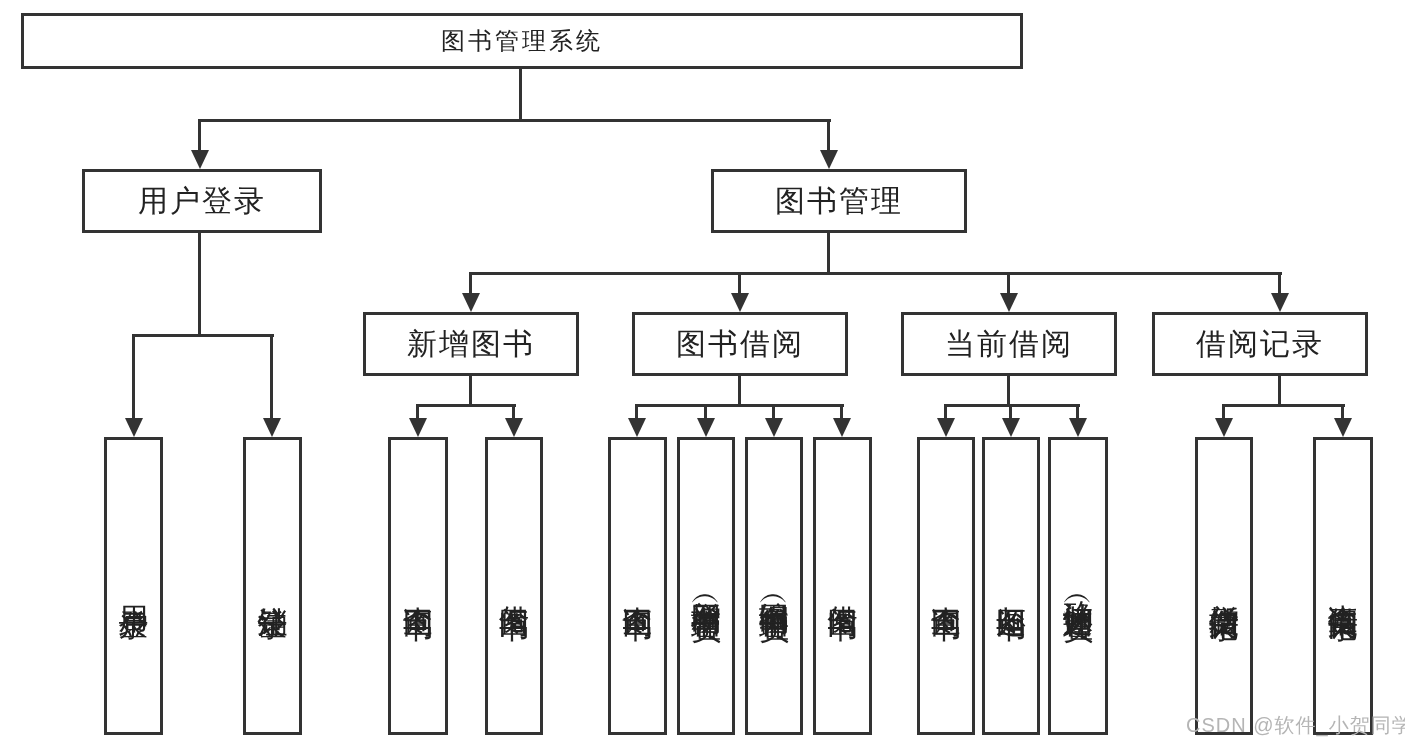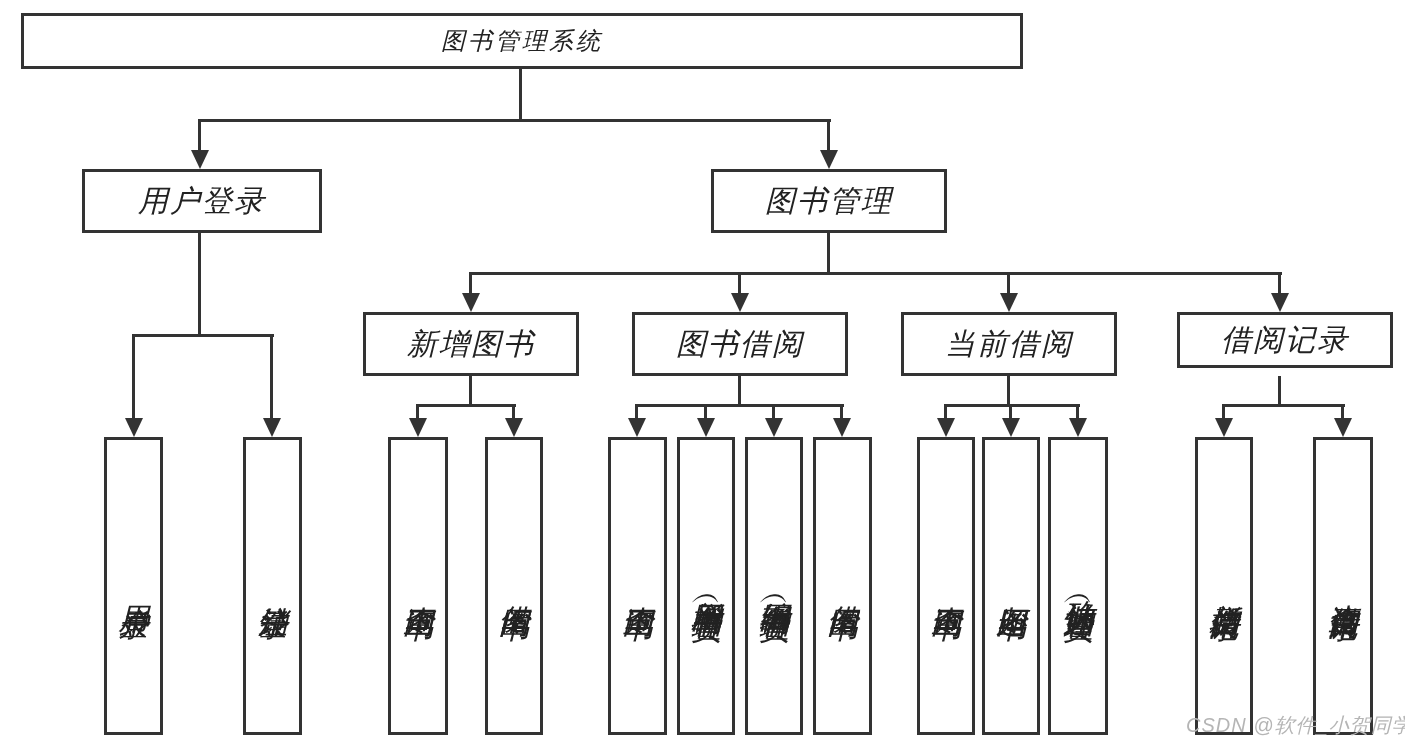--- a/index.html
+++ b/index.html
@@ -1,21 +1,20 @@
 <!DOCTYPE html>
 <html style="--line: #333333; --text: #222222; --watermark: #b5b5b5; --background: #ffffff;"><head>
 <meta charset="utf-8">
 <style>
   html,body{margin:0;padding:0;background:#fff;}
   .canvas{
     position:relative;width:1405px;height:747px;overflow:hidden;
     background:var(--background,#ffffff);
     font-family:"Liberation Sans",sans-serif;
     color:var(--text,#222222);
-    font-style:italic;
   }
   .hbox{
     position:absolute;box-sizing:border-box;
     border:3px solid var(--line,#333333);background:#fff;
     display:flex;align-items:center;justify-content:center;
     font-size:30px;letter-spacing:2px;white-space:nowrap;
   }
   .hbox.root{font-size:24px;letter-spacing:3px;}
   .vbox{
     position:absolute;box-sizing:border-box;
@@ -96,26 +95,26 @@
   <div class="ln" style="left:1278px;top:376px;width:3px;height:30px"></div>
   <div class="ln" style="left:1222px;top:404px;width:123px;height:3px"></div>
   <div class="ln" style="left:1222px;top:404px;width:3px;height:16px"></div>
   <div class="ln" style="left:1341px;top:404px;width:3px;height:16px"></div>
   <div class="ar" style="left:1215px;top:418px"></div>
   <div class="ar" style="left:1334px;top:418px"></div>
 
   <div class="hbox root" style="left:21px;top:13px;width:1002px;height:56px">图书管理系统</div>
 
   <div class="hbox" style="left:82px;top:169px;width:240px;height:64px">用户登录</div>
-  <div class="hbox" style="left:711px;top:169px;width:236px;height:64px">图书管理</div>
+  <div class="hbox" style="left:711px;top:169px;width:256px;height:64px">图书管理</div>
 
   <div class="hbox" style="left:363px;top:312px;width:216px;height:64px">新增图书</div>
   <div class="hbox" style="left:632px;top:312px;width:216px;height:64px">图书借阅</div>
   <div class="hbox" style="left:901px;top:312px;width:216px;height:64px">当前借阅</div>
-  <div class="hbox" style="left:1177px;top:312px;width:216px;height:56px">借阅记录</div>
+  <div class="hbox" style="left:1152px;top:312px;width:216px;height:64px">借阅记录</div>
 
   <div class="vbox" style="left:104px;top:437px;width:59px;height:298px">用户登录</div>
   <div class="vbox" style="left:243px;top:437px;width:59px;height:298px">注销登录</div>
 
   <div class="vbox" style="left:388px;top:437px;width:60px;height:298px">查询图书</div>
   <div class="vbox" style="left:485px;top:437px;width:58px;height:298px">借阅图书</div>
 
   <div class="vbox" style="left:608px;top:437px;width:59px;height:298px">查询图书</div>
   <div class="vbox" style="left:677px;top:437px;width:58px;height:298px">新增图书（管理员）</div>
   <div class="vbox" style="left:745px;top:437px;width:58px;height:298px">编辑图书（管理员）</div>

